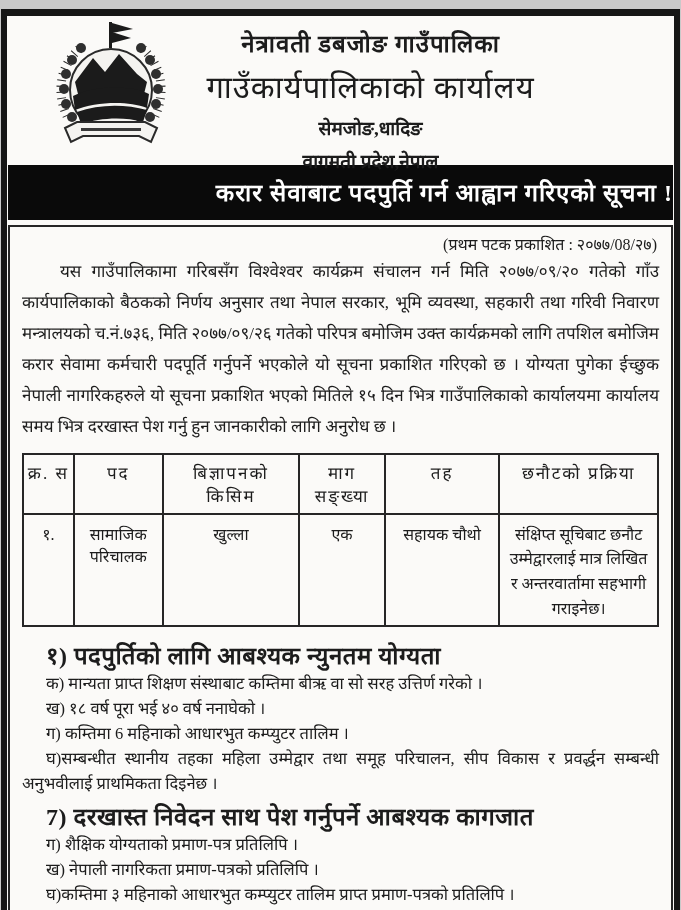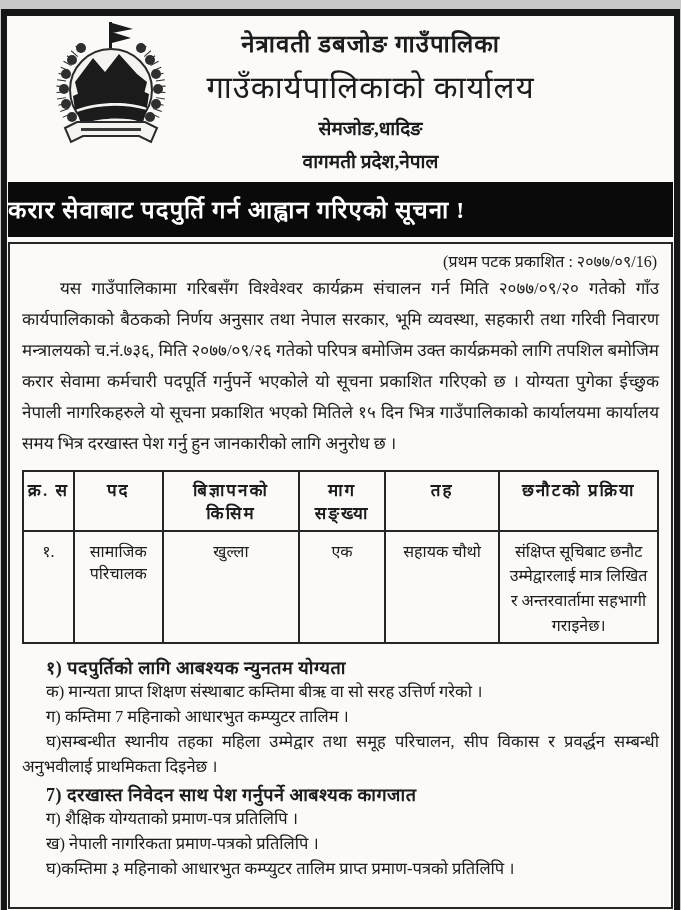--- a/index.html
+++ b/index.html
@@ -35,21 +35,21 @@
   .org-line1 { font-size: 24px; font-weight: bold; letter-spacing: 1px; margin-top: 4px; }
   .org-line2 { font-size: 31px; font-weight: normal; letter-spacing: 1px; margin-top: 6px; }
   .org-line3 { font-size: 19px; font-weight: bold; margin-top: 8px; }
   .org-line4 { font-size: 19px; font-weight: bold; margin-top: 7px; }
 
   
   .banner {
     margin: 4px 1px 0 1px;
     background: #0a0a0a;
     color: #ffffff;
-    text-align: left;
+    text-align: right;
     font-size: 24px; font-weight: bold;
     padding: 10px 0 12px 0;
     letter-spacing: 1px;
   }
 
   
   .content {
     flex: 1;
     margin: 5px 1px 1px 1px;
     border: 2px solid #262626;
@@ -68,27 +68,27 @@
   table.vacancy {
     width: 100%;
     border-collapse: collapse;
     margin: 10px 0 8px 0;
   }
   table.vacancy th, table.vacancy td {
     border: 2px solid #262626;
     padding: 3px 5px;
     vertical-align: top;
   }
-  table.vacancy th { font-size: 17px; font-weight: bold; text-align: center; letter-spacing: 2px; padding: 6px 2px; }
+  table.vacancy th { font-size: 17px; font-weight: normal; text-align: center; letter-spacing: 2px; padding: 6px 2px; }
   table.vacancy td { font-size: 16px; text-align: center; padding-top: 8px; height: 64px; }
   td.selection-cell { font-size: 13.5px; text-align: justify; line-height: 1.55; padding: 4px 6px; }
 
   
   .more-info { font-size: 16.5px; padding-left: 24px; margin-top: 2px; }
-  .sec-heading { font-size: 18px; font-weight: bold; padding-left: 24px; margin-top: 3px; letter-spacing: 0.5px; }
+  .sec-heading { font-size: 24px; font-weight: bold; padding-left: 24px; margin-top: 3px; letter-spacing: 0.5px; }
   .item { font-size: 16.5px; line-height: 1.52; text-indent: 24px; text-align: justify; }
 </style>
 </head>
 <body>
 
 <div class="page">
   <div class="sheet">
 
     <div class="header">
       <svg class="logo" viewBox="0 0 128 142" aria-hidden="true">
@@ -134,21 +134,21 @@
         <div class="org-line1">नेत्रावती डबजोङ गाउँपालिका</div>
         <div class="org-line2">गाउँकार्यपालिकाको कार्यालय</div>
         <div class="org-line3">सेमजोङ,धादिङ</div>
         <div class="org-line4">वागमती प्रदेश,नेपाल</div>
       </div>
     </div>
 
     <div class="banner">करार सेवाबाट पदपुर्ति गर्न आह्वान गरिएको सूचना !</div>
 
     <div class="content">
-      <div class="published">(प्रथम पटक प्रकाशित : २०७७/०९/16)</div>
+      <div class="published">(प्रथम पटक प्रकाशित : २०७७/08/२७)</div>
 
       <p class="intro">यस गाउँपालिकामा गरिबसँग विश्वेश्वर कार्यक्रम संचालन गर्न मिति २०७७/०९/२० गतेको गाँउ कार्यपालिकाको बैठकको निर्णय अनुसार तथा नेपाल सरकार, भूमि व्यवस्था, सहकारी तथा गरिवी निवारण मन्त्रालयको च.नं.७३६, मिति २०७७/०९/२६ गतेको परिपत्र बमोजिम उक्त कार्यक्रमको लागि तपशिल बमोजिम करार सेवामा कर्मचारी पदपूर्ति गर्नुपर्ने भएकोले यो सूचना प्रकाशित गरिएको छ । योग्यता पुगेका ईच्छुक नेपाली नागरिकहरुले यो सूचना प्रकाशित भएको मितिले १५ दिन भित्र गाउँपालिकाको कार्यालयमा कार्यालय समय भित्र दरखास्त पेश गर्नु हुन जानकारीको लागि अनुरोध छ ।</p>
 
       <table class="vacancy">
         <colgroup>
           <col style="width:8%">
             <col style="width:14%">
             <col style="width:21.5%">
           <col style="width:13.5%">
             <col style="width:18%">
@@ -172,21 +172,22 @@
             <td>एक</td>
             <td>सहायक चौथो</td>
             <td class="selection-cell">संक्षिप्त सूचिबाट छनौट उम्मेद्वारलाई मात्र लिखित र अन्तरवार्तामा सहभागी गराइनेछ।</td>
           </tr>
         </tbody>
       </table>
 
 
       <div class="sec-heading">१) पदपुर्तिको लागि आबश्यक न्युनतम योग्यता</div>
       <div class="item">क) मान्यता प्राप्त शिक्षण संस्थाबाट कम्तिमा बीऋ वा सो सरह उत्तिर्ण गरेको ।</div>
-      <div class="item">ग) कम्तिमा 7 महिनाको आधारभुत कम्प्युटर तालिम ।</div>
+      <div class="item">ख) १८ वर्ष पूरा भई ४० वर्ष ननाघेको ।</div>
+      <div class="item">ग) कम्तिमा 6 महिनाको आधारभुत कम्प्युटर तालिम ।</div>
       <div class="item">घ)सम्बन्धीत स्थानीय तहका महिला उम्मेद्वार तथा समूह परिचालन, सीप विकास र प्रवर्द्धन सम्बन्धी अनुभवीलाई प्राथमिकता दिइनेछ ।</div>
 
       <div class="sec-heading">7) दरखास्त निवेदन साथ पेश गर्नुपर्ने आबश्यक कागजात</div>
       <div class="item">ग) शैक्षिक योग्यताको प्रमाण-पत्र प्रतिलिपि ।</div>
       <div class="item">ख) नेपाली नागरिकता प्रमाण-पत्रको प्रतिलिपि ।</div>
       <div class="item">घ)कम्तिमा ३ महिनाको आधारभुत कम्प्युटर तालिम प्राप्त प्रमाण-पत्रको प्रतिलिपि ।</div>
 
     </div>
   </div>
 </div>

